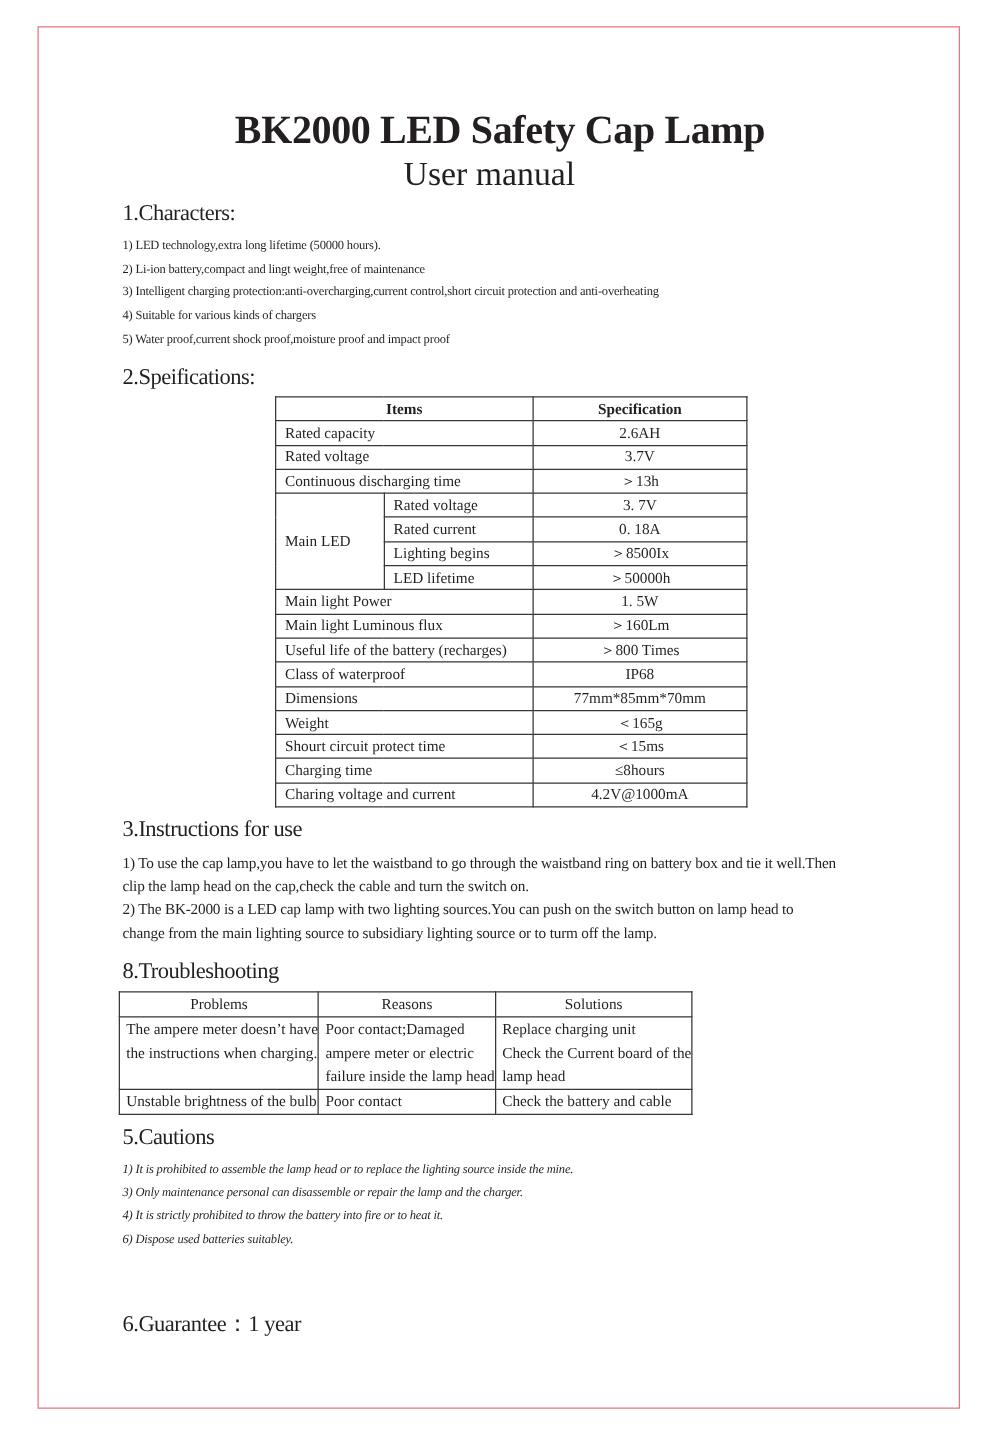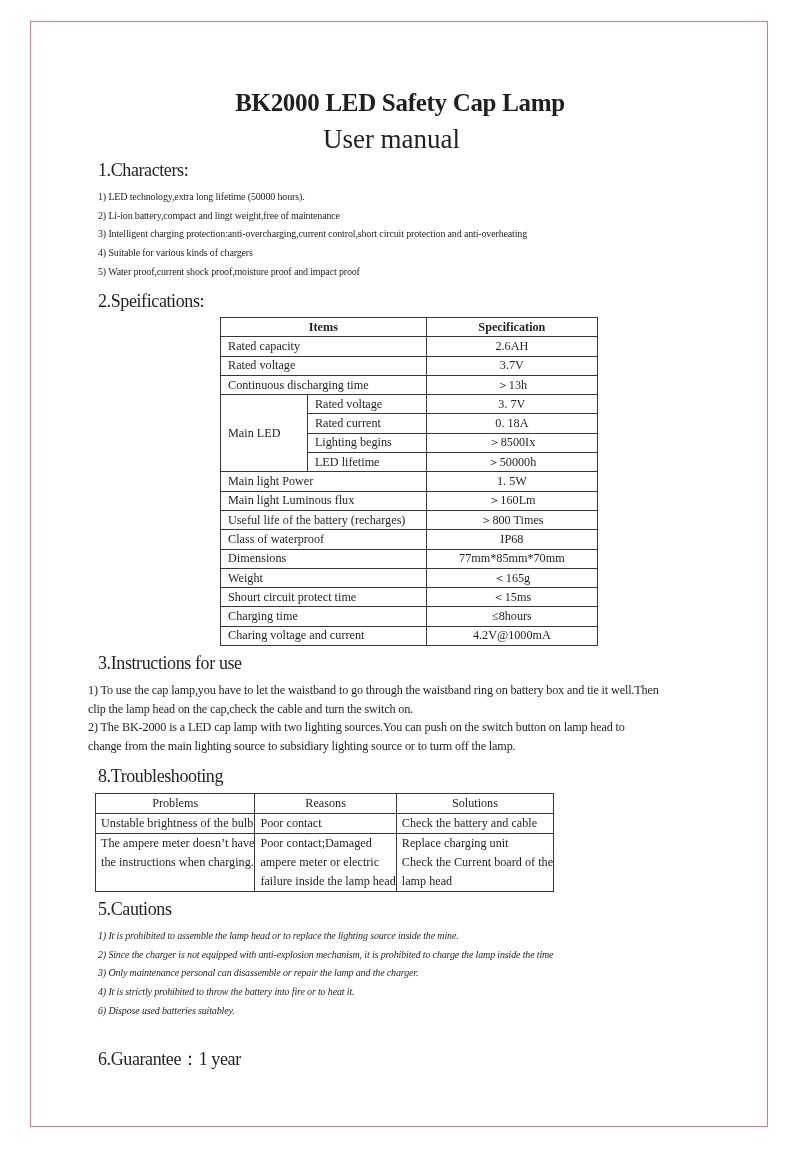--- a/index.html
+++ b/index.html
@@ -1,28 +1,28 @@
 <!DOCTYPE html>
 <html><head>
 <meta charset="utf-8">
 <style>
   html, body { margin:0; padding:0; background:#ffffff; }
   body { width:800px; height:1154px; position:relative; overflow:hidden;
          font-family:"Liberation Serif", "DejaVu Serif", serif; color:#231f20; }
   .frame { position:absolute; left:30px; top:21px; width:738px; height:1106px;
            border:1px solid #e8757d; box-sizing:border-box; }
   .title { position:absolute; left:0; width:800px; top:86px; text-align:center;
-           font-weight:bold; font-size:25px; line-height:34px; letter-spacing:-0.3px; }
+           font-weight:bold; font-size:32px; line-height:34px; letter-spacing:-0.3px; }
   .subtitle { position:absolute; left:0; width:783px; top:123px; text-align:center;
               font-size:27px; line-height:32px;font-family:Liberation Serif, serif; }
   .h { position:absolute; left:98px; font-size:18px; line-height:22px; letter-spacing:-0.4px; }
   .list { position:absolute; left:98px; margin:0; padding:0; list-style:none;
           font-size:10px; letter-spacing:-0.15px; }
   .list li { height:18.7px; line-height:18.7px; white-space:nowrap; }
-  .para { position:absolute; left:88px; width:620px; font-size:12.2px; letter-spacing:-0.15px; }
+  .para { position:absolute; left:98px; width:620px; font-size:12.2px; letter-spacing:-0.15px; }
   .para .ln { display:block; height:18.7px; line-height:18.7px; white-space:nowrap; }
 
   table { border-collapse:collapse; position:absolute; }
   table td, table th { border:1.2px solid #3a3536; padding:0; font-weight:normal; }
   .spec { left:220px; top:317px; width:378px; font-size:12.2px; }
   .spec tr { height:19.3px; }
   .spec th { font-weight:bold; text-align:center; }
   .spec td { white-space:nowrap; }
   .spec td.item { padding-left:7px; text-align:left; }
   .spec td.val { text-align:center; }
@@ -147,50 +147,49 @@
       <col class="t3">
     </colgroup>
   <tbody>
       <tr>
     <th>Problems</th>
     <th>Reasons</th>
     <th>Solutions</th>
   </tr>
   <tr>
     <td>
-      <span class="cell-line">Unstable brightness of the bulb</span>
-    </td>
-    <td>
-      <span class="cell-line">Poor contact</span>
-    </td>
-    <td>
-      <span class="cell-line">Check the battery and cable</span>
-    </td>
-  </tr>
-  <tr>
-    <td>
       <span class="cell-line">The ampere meter doesn’t have</span>
       <span class="cell-line">the instructions when charging.</span>
     </td>
     <td>
       <span class="cell-line">Poor contact;Damaged</span>
       <span class="cell-line">ampere meter or electric</span>
       <span class="cell-line">failure inside the lamp head</span>
     </td>
     <td>
       <span class="cell-line">Replace charging unit</span>
       <span class="cell-line">Check the Current board of the</span>
       <span class="cell-line">lamp head</span>
     </td>
   </tr>
+  <tr>
+    <td>
+      <span class="cell-line">Unstable brightness of the bulb</span>
+    </td>
+    <td>
+      <span class="cell-line">Poor contact</span>
+    </td>
+    <td>
+      <span class="cell-line">Check the battery and cable</span>
+    </td>
+  </tr>
 </tbody>
   </table>
 
 <div class="h" style="top:898px;">5.Cautions</div>
 <ul class="list" style="top:927px;font-style:italic;">
   <li>1) It is prohibited to assemble the lamp head or to replace the lighting source inside the mine.</li>
-  <li>2) Since the charger is not equipped with anti-explosion mechanism, it is prohibited to charge the lamp inside the time</li>
   <li>3) Only maintenance personal can disassemble or repair the lamp and the charger.</li>
   <li>4) It is strictly prohibited to throw the battery into fire or to heat it.</li>
   <li>6) Dispose used batteries suitabley.</li>
 </ul>
 
 <div class="h" style="top:1048px;">6.Guarantee：1  year</div>
 
 </body></html>

